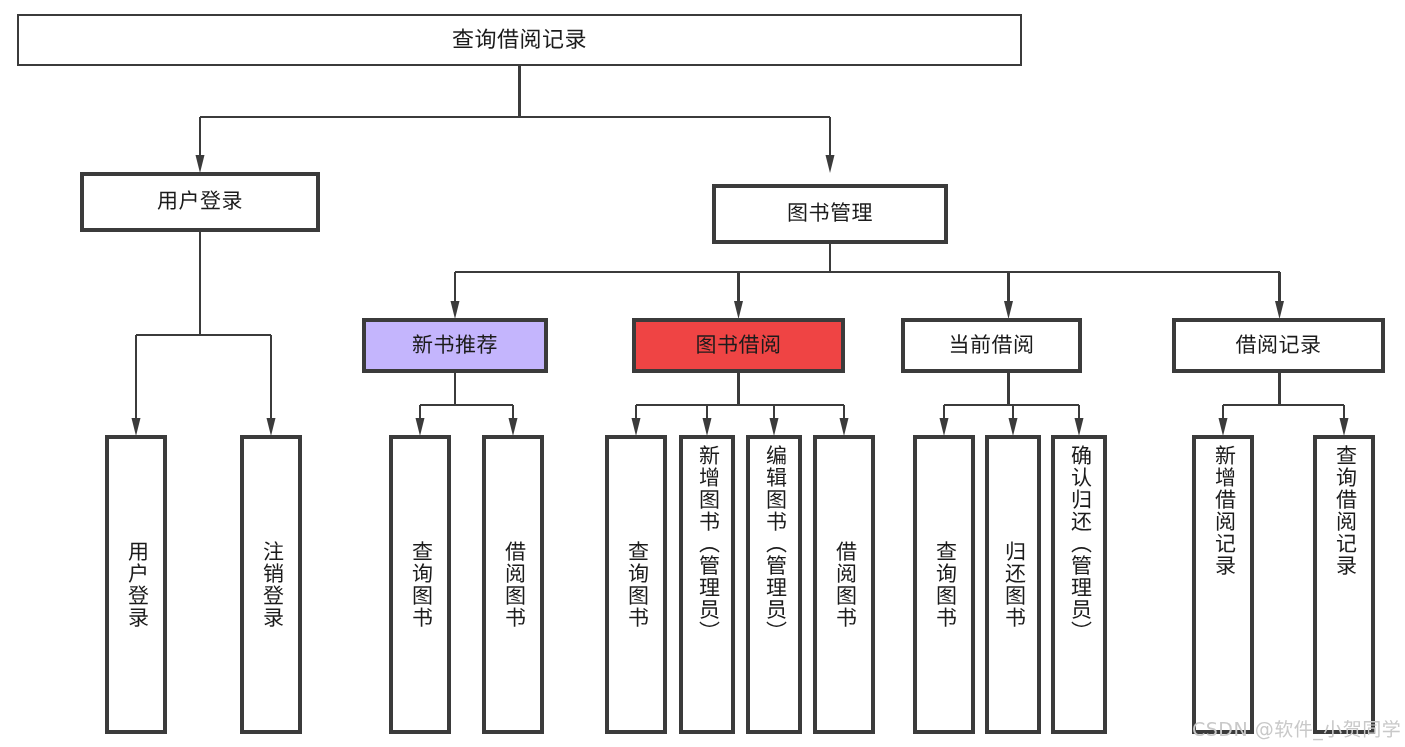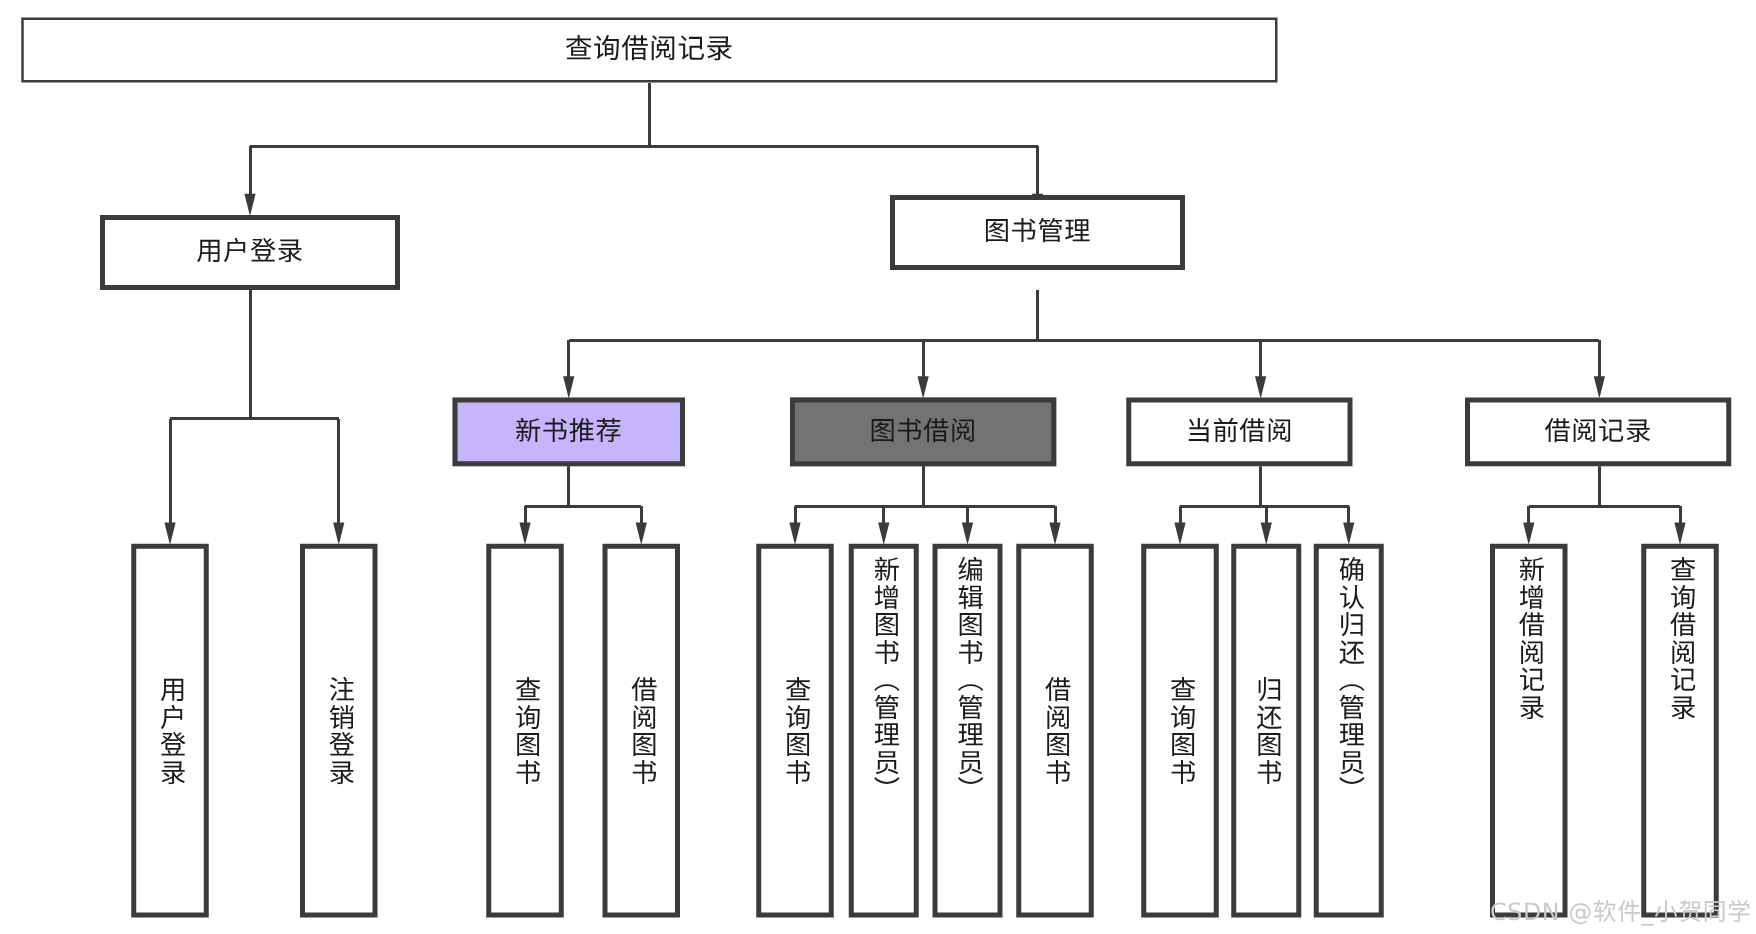--- a/index.html
+++ b/index.html
@@ -107,27 +107,27 @@
       <polygon points="1339.5,418 1348.5,418 1344,436" fill="#3b3b3b"></polygon>
     </svg>
 
   <div id="node-layer">
       <div class="node-box level-0" style="left: 17px; top: 14px; width: 1005px; height: 52px; border-color: rgb(59, 59, 59); background: rgb(255, 255, 255);">
         <span class="node-label-h" style="color: rgb(27, 27, 27);">查询借阅记录</span>
       </div>
       <div class="node-box level-1" style="left: 80px; top: 172px; width: 240px; height: 60px; border-color: rgb(59, 59, 59); background: rgb(255, 255, 255);">
         <span class="node-label-h" style="color: rgb(27, 27, 27);">用户登录</span>
       </div>
-      <div class="node-box level-1" style="left: 712px; top: 156px; width: 236px; height: 60px; border-color: rgb(59, 59, 59); background: rgb(255, 255, 255);">
+      <div class="node-box level-1" style="left: 712px; top: 184px; width: 236px; height: 60px; border-color: rgb(59, 59, 59); background: rgb(255, 255, 255);">
         <span class="node-label-h" style="color: rgb(27, 27, 27);">图书管理</span>
       </div>
       <div class="node-box level-2" style="left: 362px; top: 318px; width: 186px; height: 55px; border-color: rgb(59, 59, 59); background: #c4b5fd;">
         <span class="node-label-h" style="color: rgb(27, 27, 27);">新书推荐</span>
       </div>
-      <div class="node-box level-2" style="left: 632px; top: 318px; width: 213px; height: 55px; border-color: rgb(59, 59, 59); background: #737373;">
+      <div class="node-box level-2" style="left: 632px; top: 318px; width: 213px; height: 55px; border-color: rgb(59, 59, 59); background: #ef4444;">
         <span class="node-label-h" style="color: rgb(27, 27, 27);">图书借阅</span>
       </div>
       <div class="node-box level-2" style="left: 901px; top: 318px; width: 181px; height: 55px; border-color: rgb(59, 59, 59); background: rgb(255, 255, 255);">
         <span class="node-label-h" style="color: rgb(27, 27, 27);">当前借阅</span>
       </div>
       <div class="node-box level-2" style="left: 1172px; top: 318px; width: 213px; height: 55px; border-color: rgb(59, 59, 59); background: rgb(255, 255, 255);">
         <span class="node-label-h" style="color: rgb(27, 27, 27);">借阅记录</span>
       </div>
       <div class="node-box level-3 leaf centered" style="left: 105px; top: 435px; width: 62px; height: 299px; border-color: rgb(59, 59, 59); background: rgb(255, 255, 255);">
         <span class="node-label-v" style="color: rgb(27, 27, 27);">用户登录</span>

